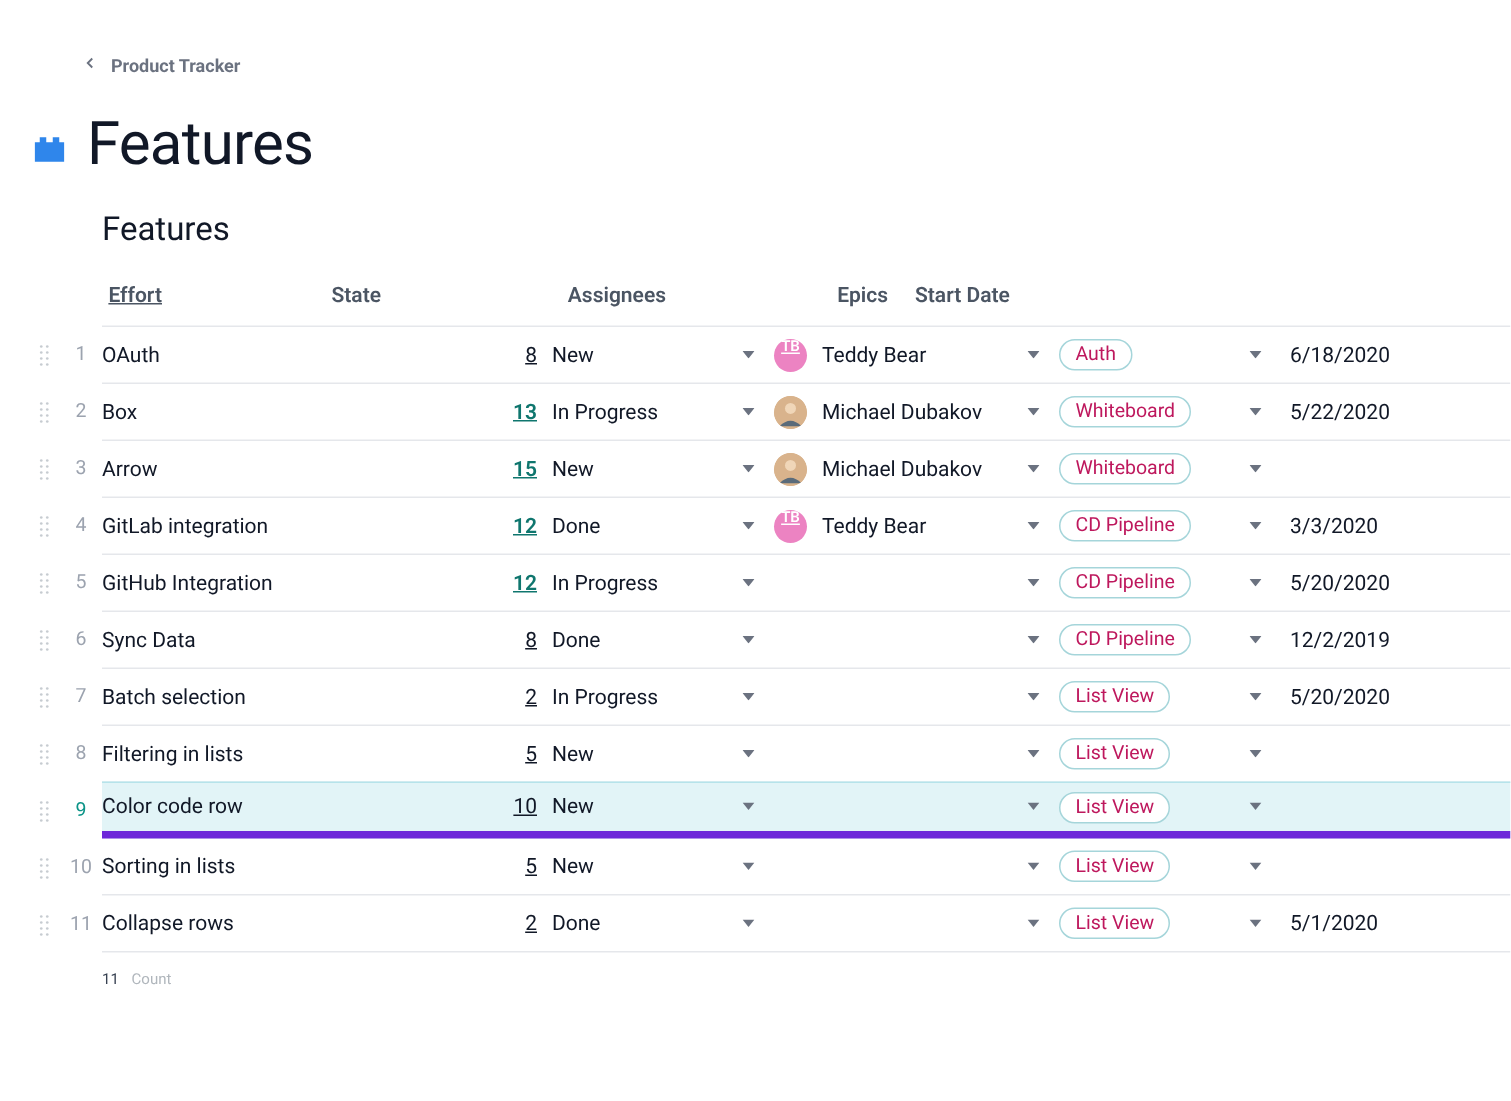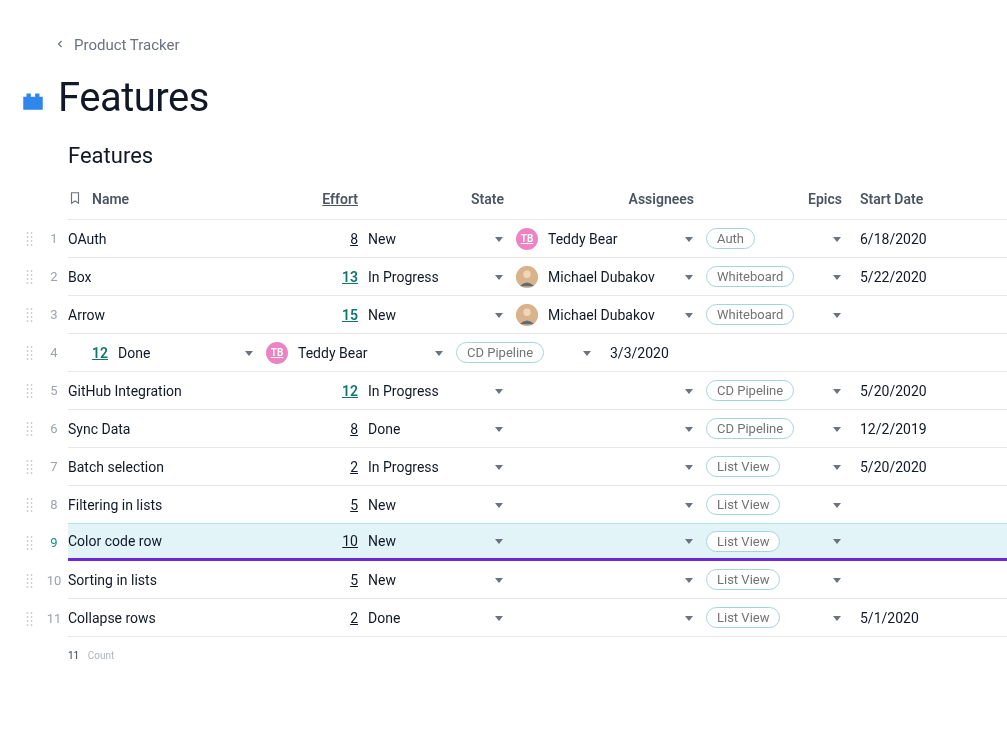--- a/index.html
+++ b/index.html
@@ -20,22 +20,22 @@
       padding: 36px 0 0 54px;
       gap: 8px;
     }
     .breadcrumb .chevron {
       font-size: 14px;
       color: #666;
       font-weight: 400;
     }
     .breadcrumb .crumb {
       color: #6b7280;
-      font-size: 15px;
-      font-weight: 400;
+      font-size: 12px;
+      font-weight: 700;
       cursor: pointer;
     }
 
     .page-title-row {
       display: flex;
       align-items: center;
       padding: 20px 0 0 20px;
       gap: 12px;
     }
     .page-icon {
@@ -108,21 +108,21 @@
       display: flex;
       height: 38px;
       align-items: center;
       border-bottom: 1px solid #e5e7eb;
       font-size: 14px;
       color: #111827;
     }
     .row.selected {
       background: #e2f4f7;
       border-top: 1px solid #b6e3ea;
-      border-bottom: 3px solid #6d28d9;
+      border-bottom: 5px solid #6d28d9;
       margin-top: -1px;
     }
 
     .col-name { flex: 0 0 250px; display: flex; align-items: center; gap: 8px; padding-left: 0; }
     .col-effort { flex: 0 0 50px; text-align: right; padding-right: 10px; text-decoration: underline; }
     .col-state { flex: 0 0 148px; display: flex; align-items: center; justify-content:space-between; padding-right: 12px; }
     .col-assignees { flex: 0 0 190px; display: flex; align-items: center; gap: 10px; justify-content: space-between; padding-right: 12px;}
     .col-epics { flex: 0 0 148px; display: flex; align-items: center; justify-content: space-between; padding-right: 12px; gap: 8px;}
     .col-date { flex: 0 0 140px; padding-left: 6px; }
 
@@ -130,38 +130,38 @@
     .thead .col-state, .thead .col-assignees, .thead .col-epics { justify-content: flex-end; }
 
     .bookmark-icon { width: 14px; height: 16px; color: #6b7280; flex-shrink: 0; }
 
     .effort-red { color: #0f766e; font-weight: 600; }
 
     .dd { font-size: 9px; color: #6b7280; cursor: pointer; width: 10px; text-align:center; }
 
     .avatar {
       width: 22px; height: 22px; border-radius: 50%;
-      display: flex; align-items: center; justify-content: center;
+      display: flex; justify-content: center;
       font-size: 10px; font-weight: 600; color: #fff;
       flex-shrink: 0;
       text-decoration: underline;
     }
     .avatar.tb { background: #ec83c2; }
     .avatar.md { background: #d9b38c; overflow:hidden; }
     .avatar.md svg { width: 22px; height: 22px; }
 
     .assignee-inner { display:flex; align-items:center; gap:10px; }
 
     .epic-tag {
       display: inline-flex; align-items:center;
       border: 1px solid #a5d5da;
       border-radius: 12px;
       padding: 2px 10px;
       font-size: 13px;
-      color: #737373;
+      color: #be185d;
       background: #fff;
     }
 
     .footer {
       padding: 12px 0 0 68px;
       font-size: 10px;
       color: #6b7280;
     }
     .footer .count-num { color: #374151; }
     .footer .count-label { color: #b0b6bc; margin-left: 6px; }
@@ -334,28 +334,20 @@
         <div class="rownum">6</div>
         <div class="rownum">7</div>
         <div class="rownum">8</div>
         <div class="rownum selected">9</div>
         <div class="rownum">10</div>
         <div class="rownum">11</div>
       </div>
 
     <div class="table">
       <div class="thead">
-        <div class="col-name">
-          <span class="bookmark-icon">
-            <svg viewBox="0 0 24 24" fill="none" stroke="#6b7280" stroke-width="2">
-                <path d="M6 3h12v18l-6-4-6 4z"></path>
-              </svg>
-          </span>
-          <span>Name</span>
-        </div>
         <div class="col-effort">Effort</div>
         <div class="col-state">
             <span>State</span>
           </div>
         <div class="col-assignees">
             <span>Assignees</span>
           </div>
         <div class="col-epics">
             <span>Epics</span>
           </div>
@@ -454,20 +446,23 @@
             </div>
             <div class="col-epics">
               <span class="epic-tag">Whiteboard</span>
               <span class="dd"><svg width="8" height="5" viewBox="0 0 8 5">
                   <path d="M0 0 L8 0 L4 5 Z" fill="#6b7280"></path>
                 </svg></span>
             </div>
             <div class="col-date"></div>
           </div>
           <div class="row">
+            <div class="col-name">
+              <span>GitLab integration</span>
+            </div>
             <div class="col-effort effort-red">12</div>
             <div class="col-state">
               <span>Done</span>
               <span class="dd"><svg width="8" height="5" viewBox="0 0 8 5">
                   <path d="M0 0 L8 0 L4 5 Z" fill="#6b7280"></path>
                 </svg></span>
             </div>
             <div class="col-assignees">
               <div class="assignee-inner">
                 <span class="avatar tb">

